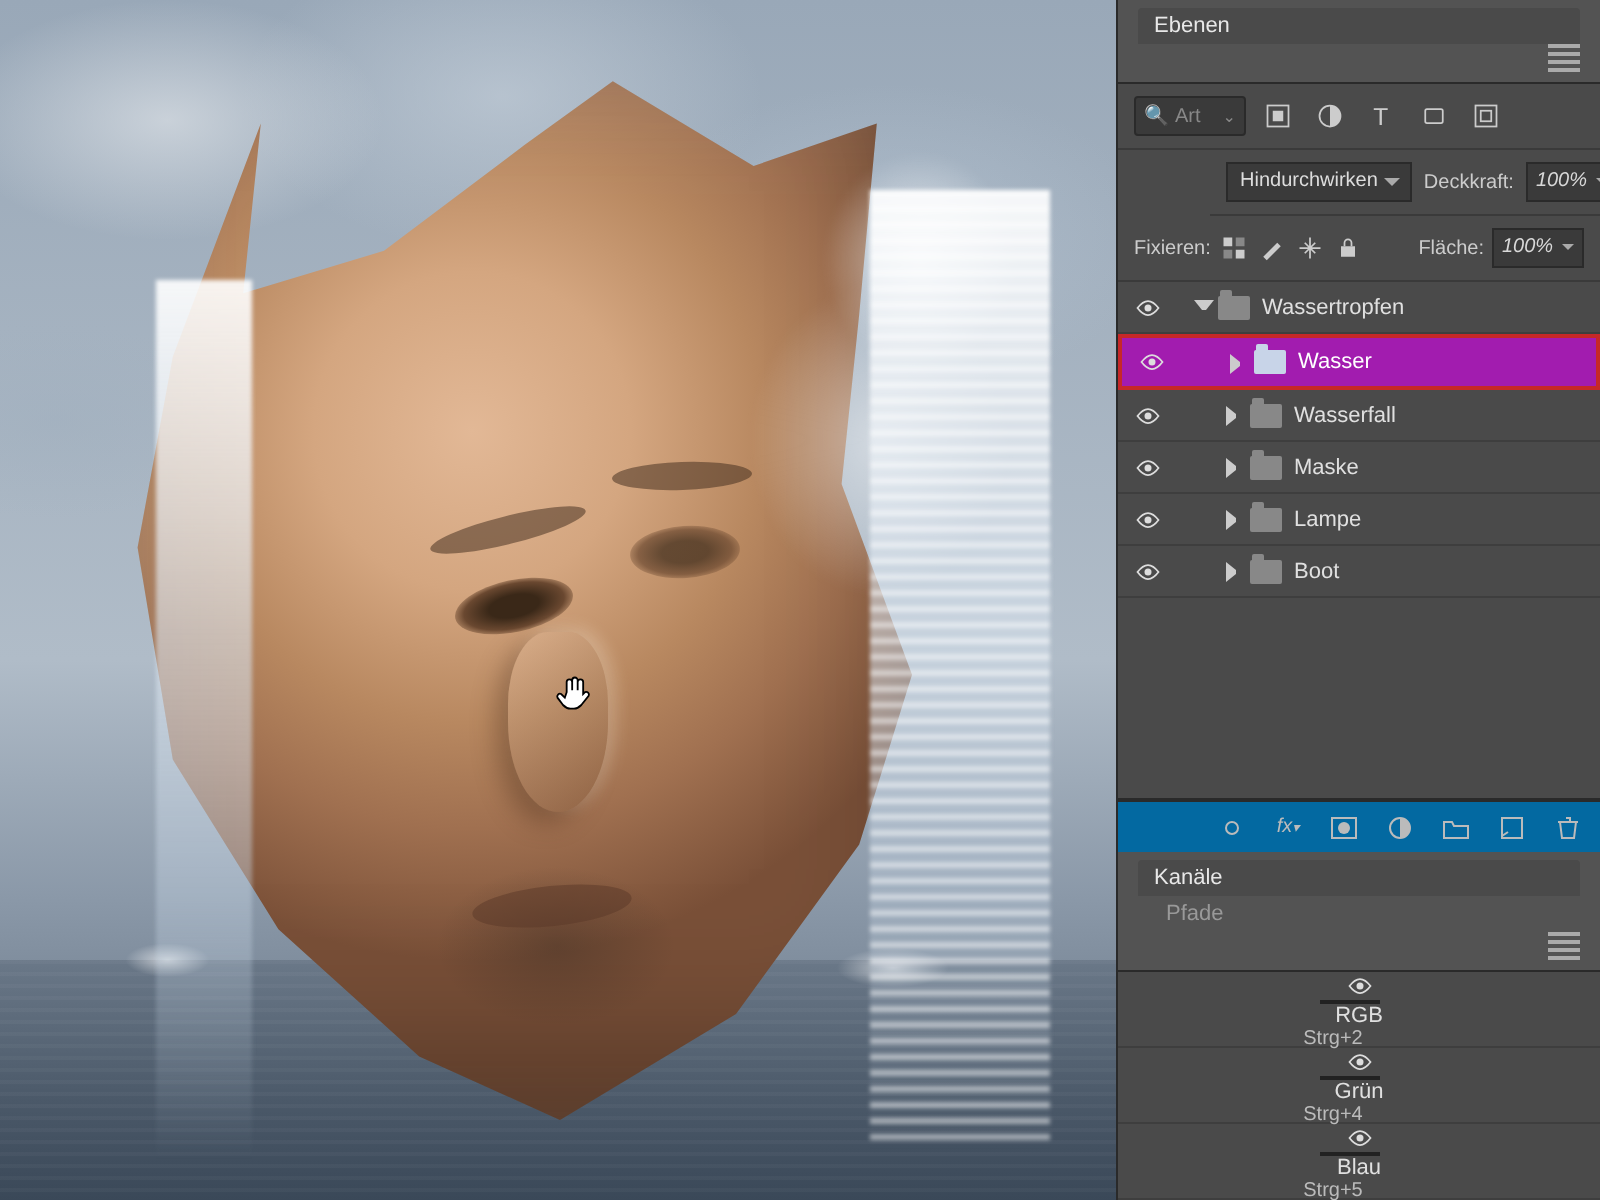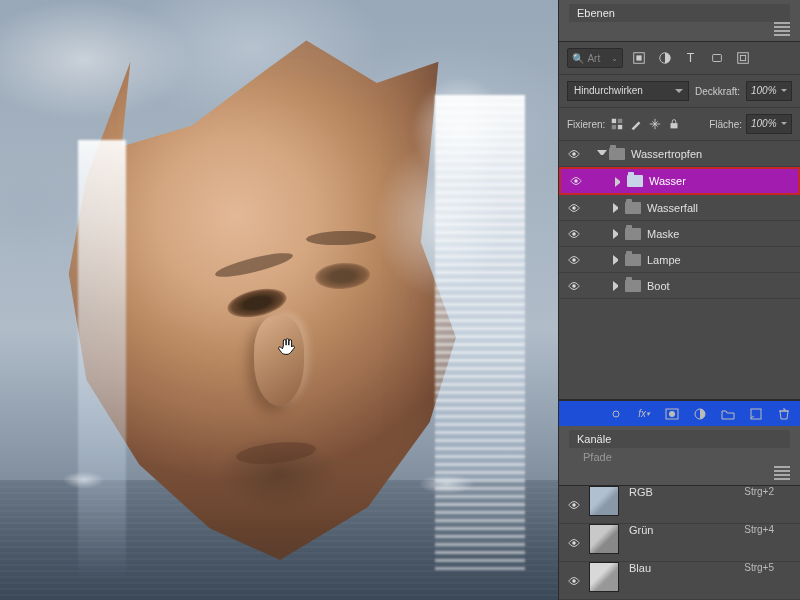--- a/index.html
+++ b/index.html
@@ -59,21 +59,21 @@
   .panel-tab span{background:#4a4a4a;padding:3px 8px;border-radius:2px 2px 0 0;color:#e8e8e8;font-size:11px;}
   .tab-dim{background:transparent !important;color:#999 !important;margin-left:6px;}
   .menu-btn{margin-left:auto;width:16px;display:flex;flex-direction:column;gap:2px;justify-content:center;}
   .menu-btn i{display:block;height:2px;background:#aaa;}
 
   .topbar{padding:6px 8px;border-bottom:1px solid #3a3a3a;display:flex;align-items:center;gap:6px;}
   .search{flex:0 0 56px;height:20px;background:#3a3a3a;border:1px solid #2a2a2a;border-radius:2px;display:flex;align-items:center;padding:0 4px;color:#888;font-size:10px;}
   .icon-btn{width:20px;height:20px;display:flex;align-items:center;justify-content:center;color:#ccc;cursor:pointer;}
   .icon-btn svg{width:14px;height:14px;}
 
-  .row2{padding:6px 8px;display:flex;align-items:center;gap:6px;border-bottom:1px solid #3a3a3a;}
+  .row2{padding:6px 8px;display:flex;align-items:center;gap:6px;border-bottom:1px solid #3a3a3a;margin-left:46px;}
   .dropdown{flex:1;height:20px;background:#3a3a3a;border:1px solid #2a2a2a;padding:0 16px 0 6px;line-height:18px;font-size:10px;position:relative;color:#ddd;}
   .dropdown::after{content:"";position:absolute;right:5px;top:7px;border:4px solid transparent;border-top-color:#aaa;}
   .lbl{font-size:10px;color:#ccc;}
   .pct{width:46px;height:20px;background:#3a3a3a;border:1px solid #2a2a2a;padding:0 14px 0 4px;line-height:18px;font-size:10px;position:relative;font-style:italic;}
   .pct::after{content:"";position:absolute;right:4px;top:7px;border:3px solid transparent;border-top-color:#aaa;}
 
   .row3{padding:6px 8px;display:flex;align-items:center;gap:4px;border-bottom:1px solid #3a3a3a;}
   .lock-row{display:flex;gap:3px;}
   .lock-ic{width:16px;height:16px;display:flex;align-items:center;justify-content:center;}
 
@@ -88,26 +88,26 @@
   .twist.open{border:4px solid transparent;border-top:5px solid #ccc;margin-top:3px;}
   .folder-ic{width:16px;height:12px;background:#888;border-radius:1px;position:relative;display:inline-block;margin-right:6px;}
   .folder-ic::before{content:"";position:absolute;top:-3px;left:1px;width:6px;height:3px;background:#888;border-radius:1px 1px 0 0;}
   .folder-ic.sel{background:#c8d4e8;}
   .folder-ic.sel::before{background:#c8d4e8;}
   .lname{font-size:11px;color:#e0e0e0;}
   .layer.sel .lname{color:#fff;}
   .layer-extra{margin-left:auto;margin-right:8px;}
 
   .layers-gap{flex:0 0 34px;background:#4a4a4a;border-bottom:1px solid #2a2a2a;}
-  .layer-footer{height:26px;background:#1d4ed8;border-top:1px solid #2a2a2a;display:flex;align-items:center;justify-content:flex-end;gap:12px;padding:0 8px;}
+  .layer-footer{height:26px;background:#0369a1;border-top:1px solid #2a2a2a;display:flex;align-items:center;justify-content:flex-end;gap:12px;padding:0 8px;}
   .layer-footer .ic{width:16px;height:16px;color:#bbb;display:flex;align-items:center;justify-content:center;}
 
   
   .channels{background:#4a4a4a;}
-  .chan{display:flex;height:38px;border-bottom:1px solid #3e3e3e;}
+  .chan{display:flex;align-items:center;height:38px;border-bottom:1px solid #3e3e3e;flex-direction:column;}
   .chan .vis{width:30px;}
   .thumb{width:30px;height:30px;border:1px solid #222;margin-right:10px;display:inline-block;}
   .thumb.rgb{background:linear-gradient(135deg,#b0c0d0 40%,#8898a8 60%);}
   .thumb.r{background:linear-gradient(135deg,#d0d0d0 40%,#909090 60%);filter:sepia(.1);}
   .thumb.g{background:linear-gradient(135deg,#c8c8c8 40%,#888 60%);}
   .thumb.b{background:linear-gradient(135deg,#d8d8d8 40%,#989898 60%);}
   .cname{font-size:11px;color:#e0e0e0;flex:1;}
   .shortcut{font-size:10px;color:#bbb;margin-right:26px;}
 
   .eye svg{width:14px;height:14px;}

